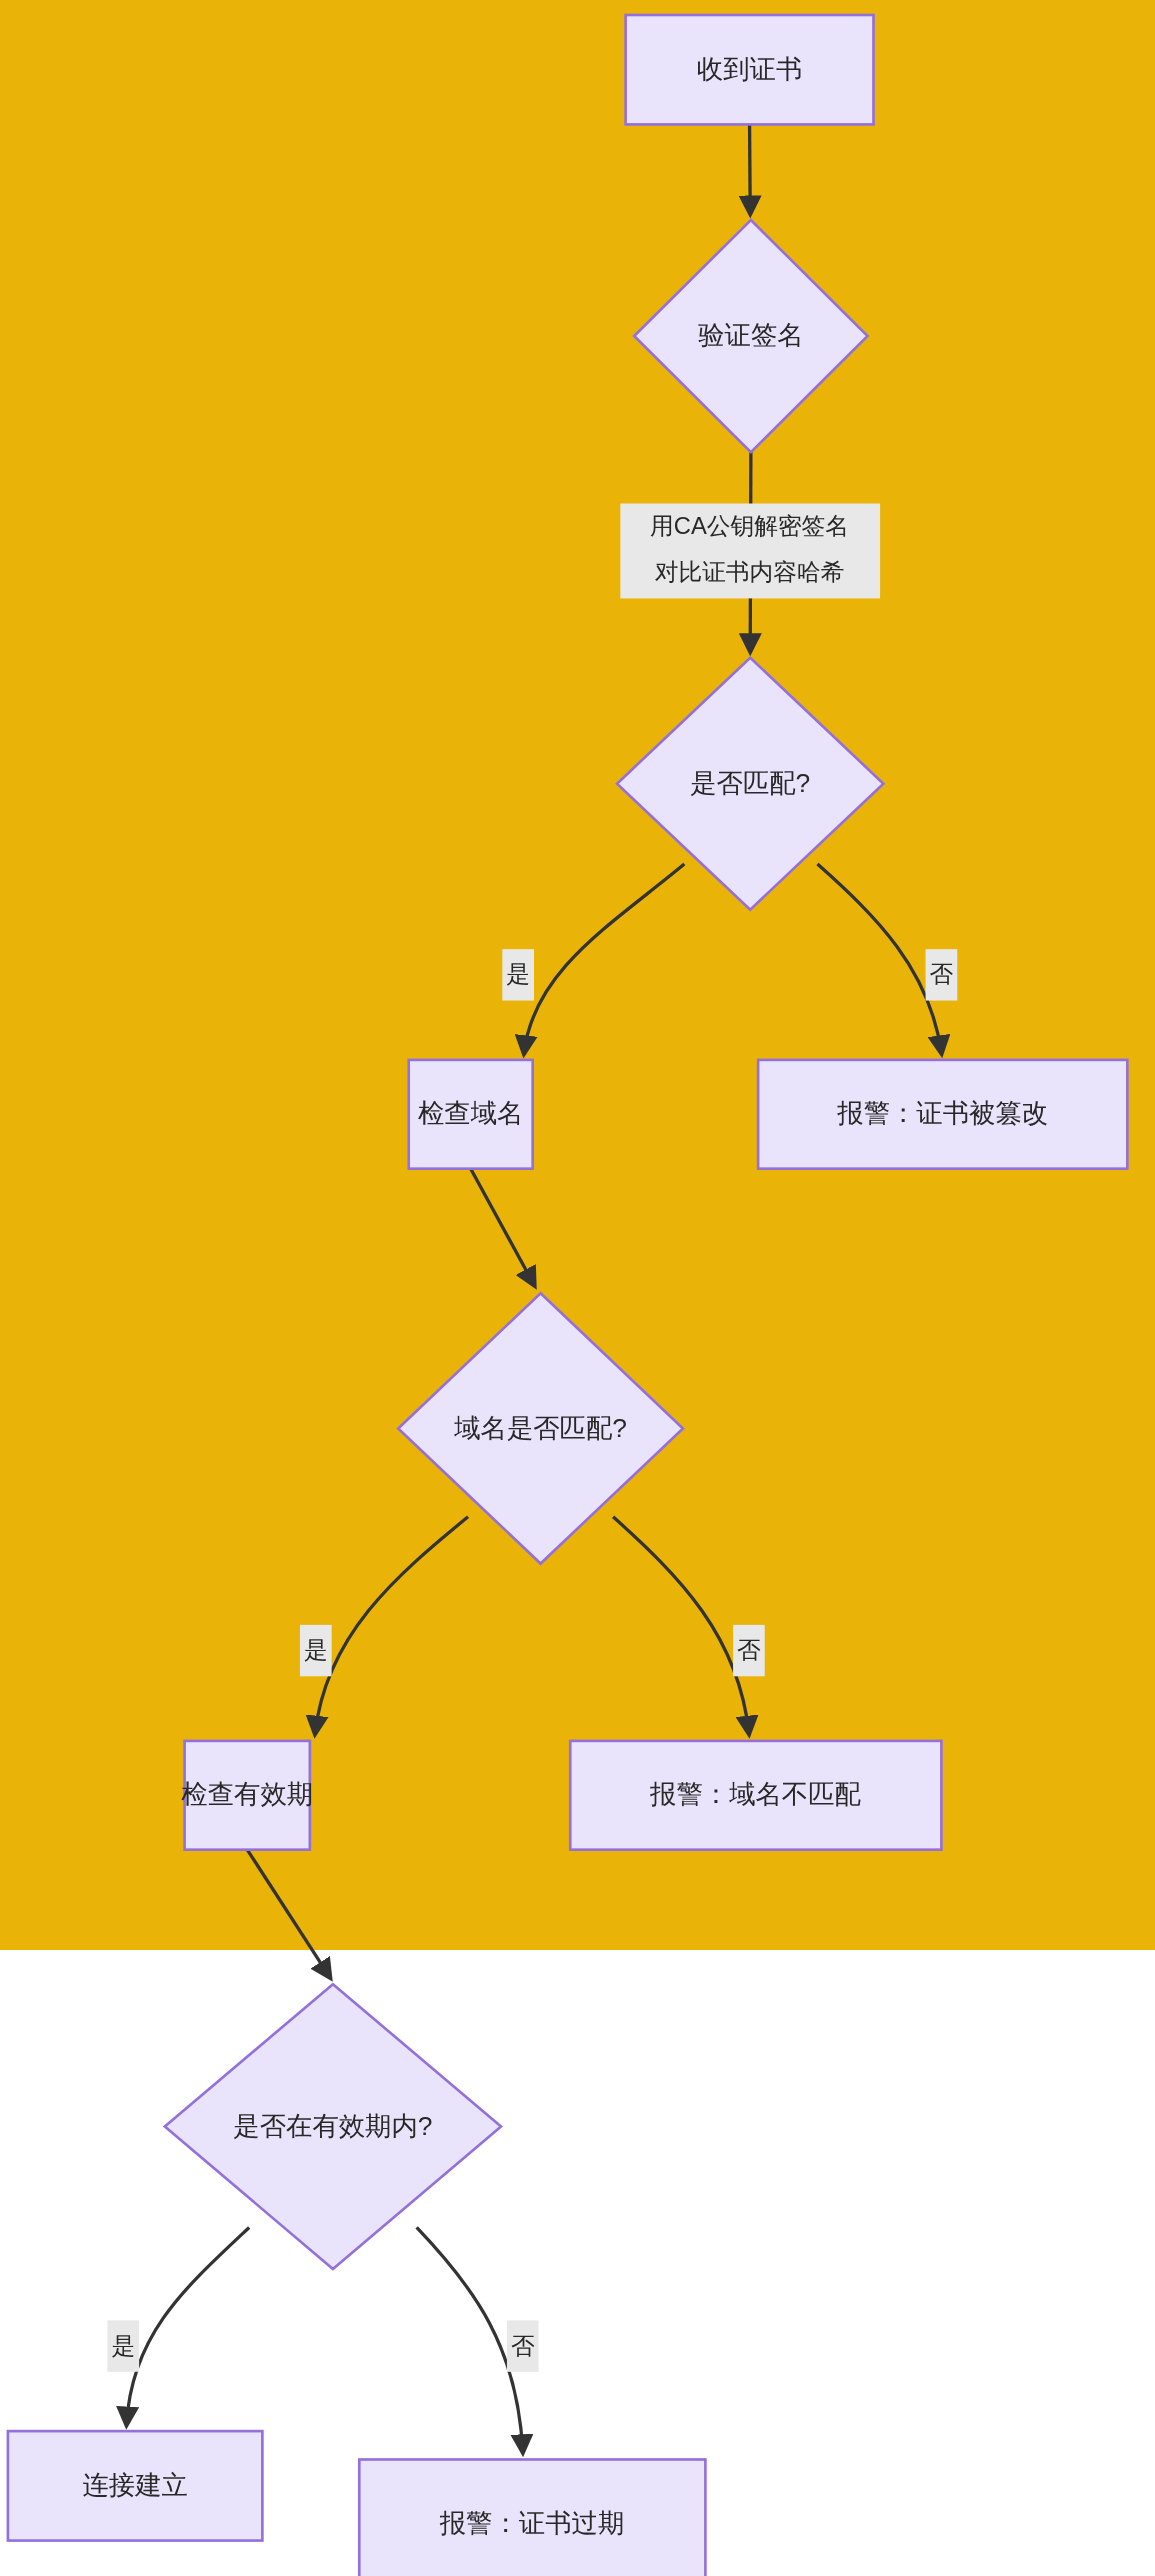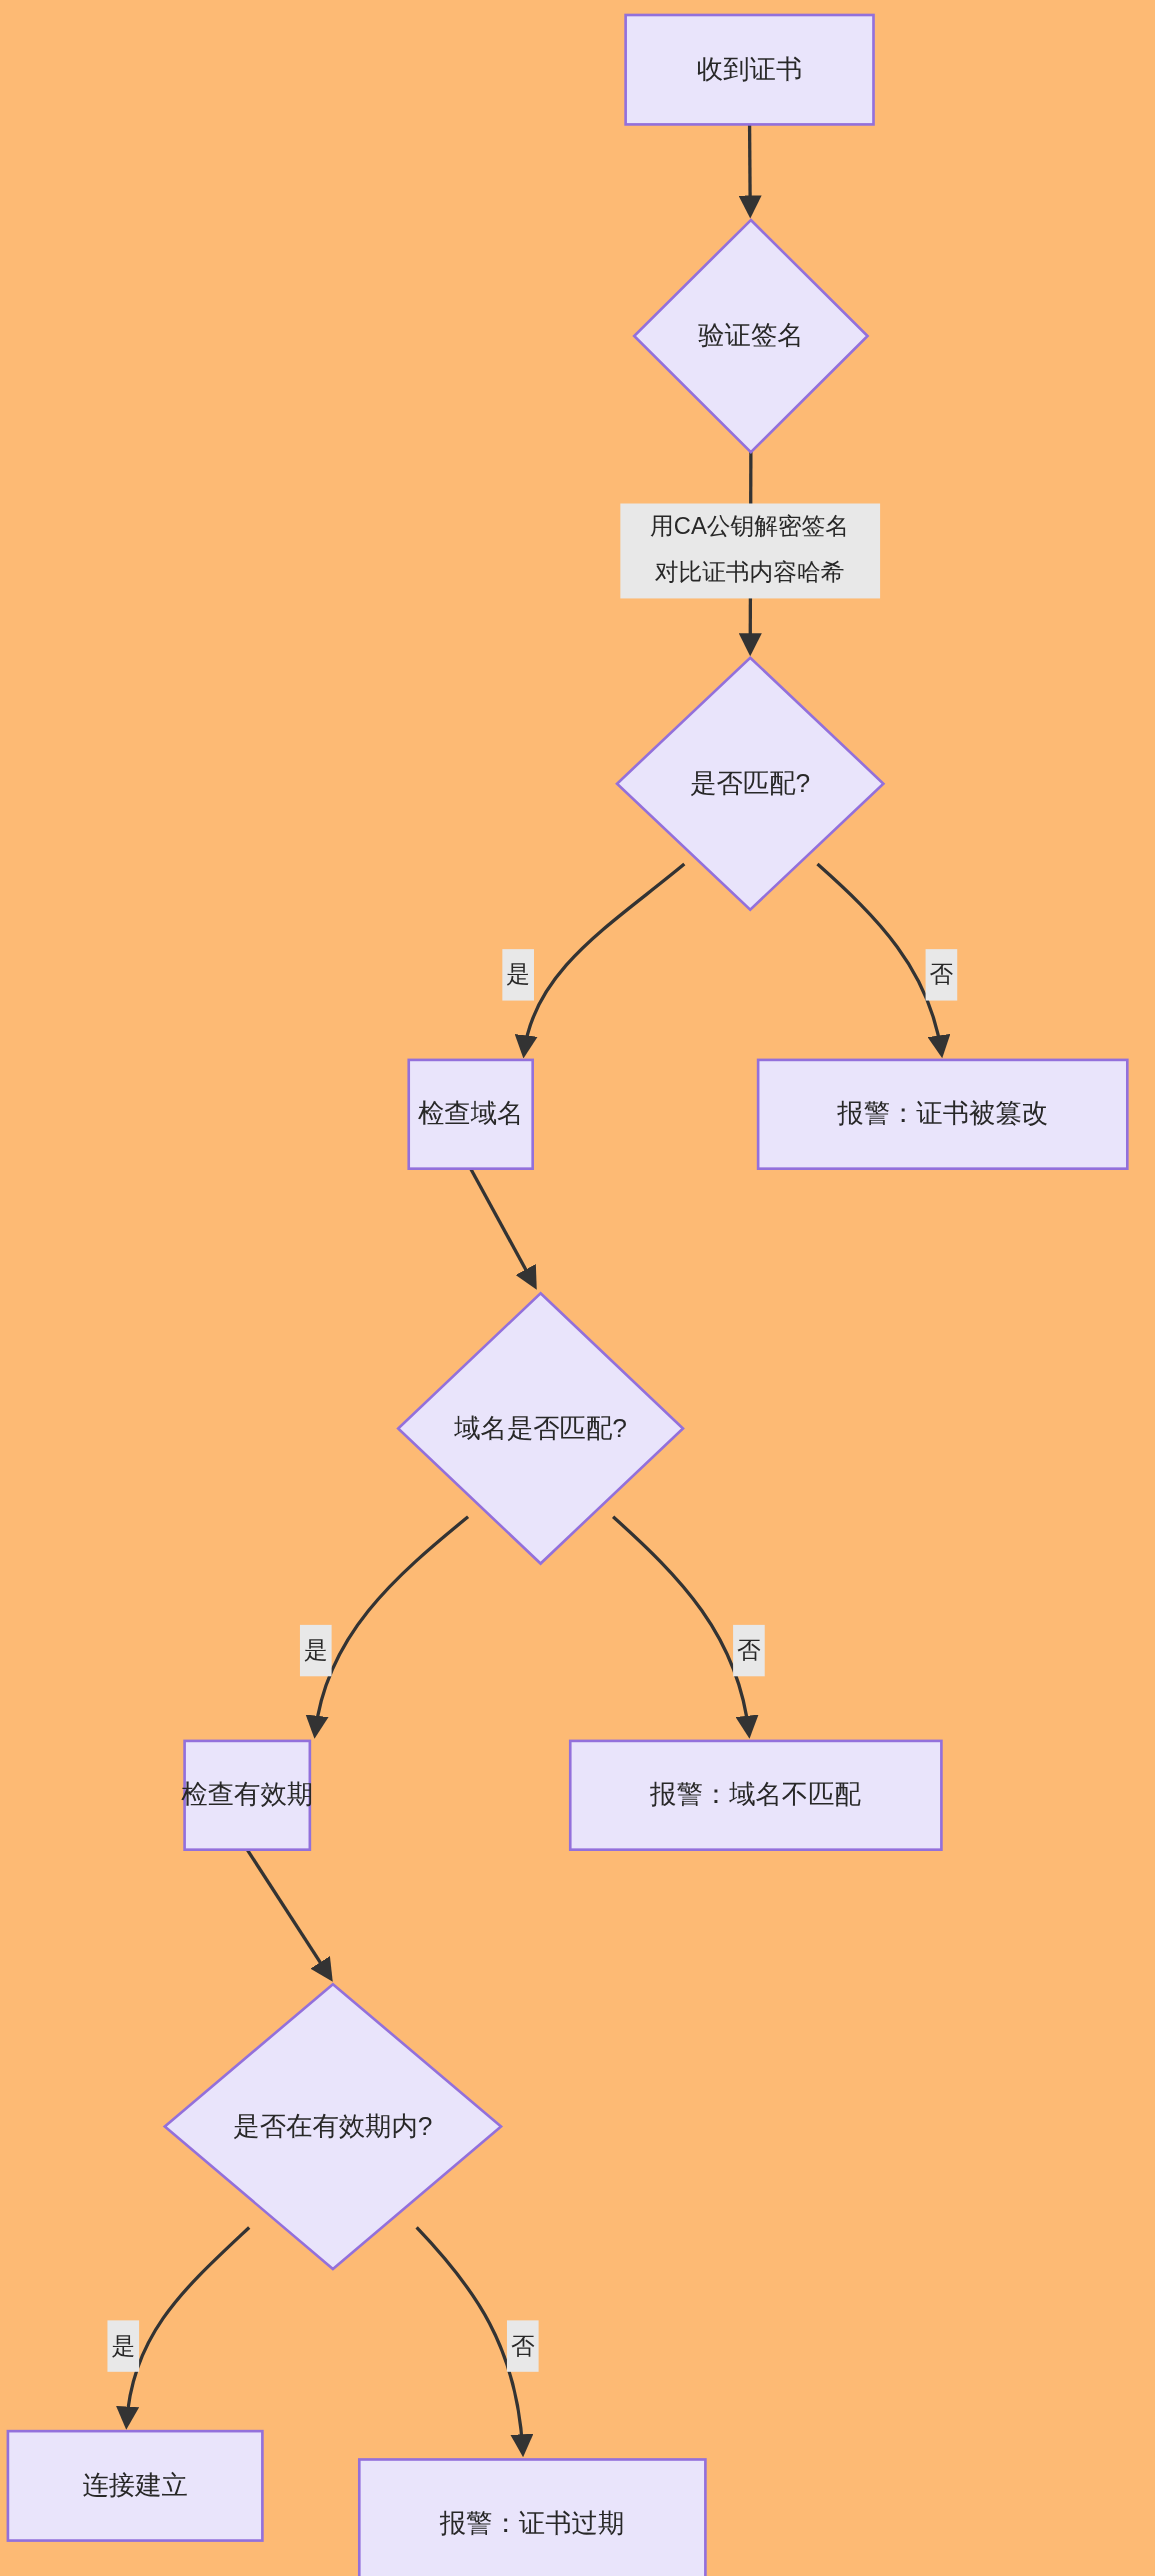--- a/index.html
+++ b/index.html
@@ -9,22 +9,22 @@
   }
   body {
     width: 1155px;
     height: 2576px;
     font-family: "Liberation Sans", "DejaVu Sans", sans-serif;
     overflow: hidden;
   }
   #flowchart-root {
     position: relative;
     width: 1155px;
-    height: 2576px;
-    background: #fdba74;
+    height: 1950px;
+    background: #eab308;
   }
   svg.flow-canvas {
     position: absolute;
     left: 0;
     top: 0;
     width: 1155px;
     height: 2576px;
     display: block;
   }
   .node-shape {

